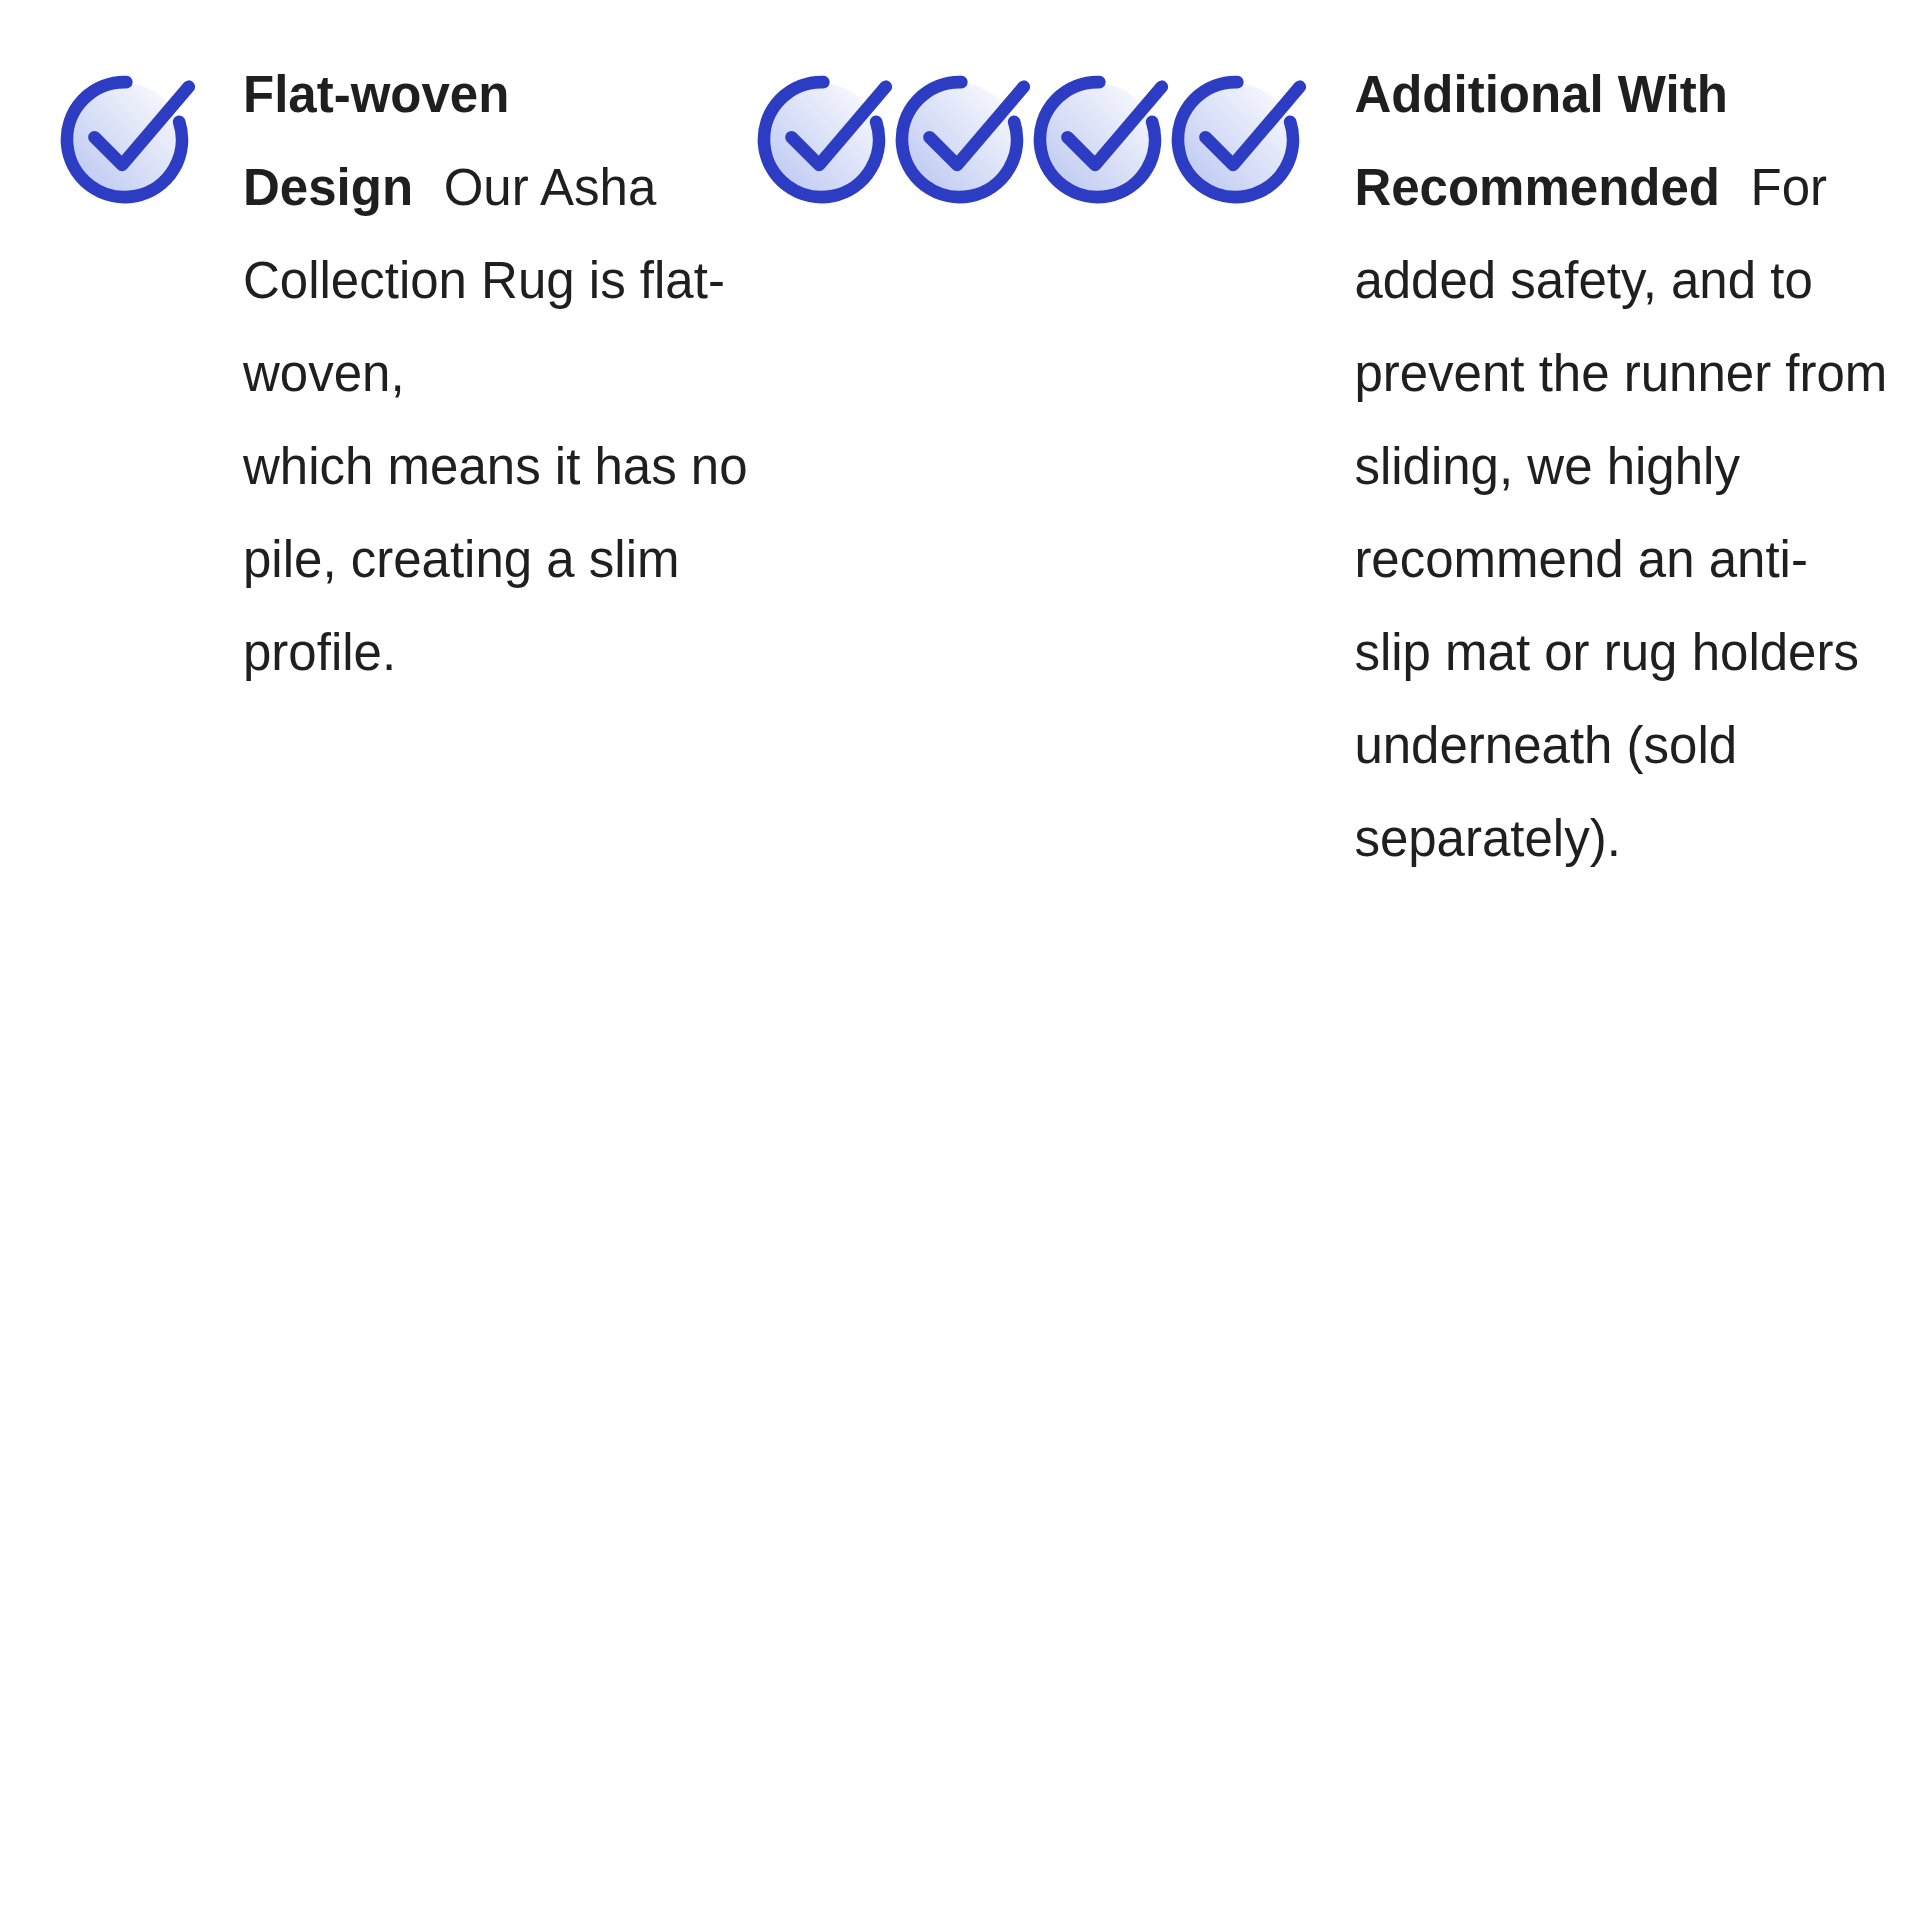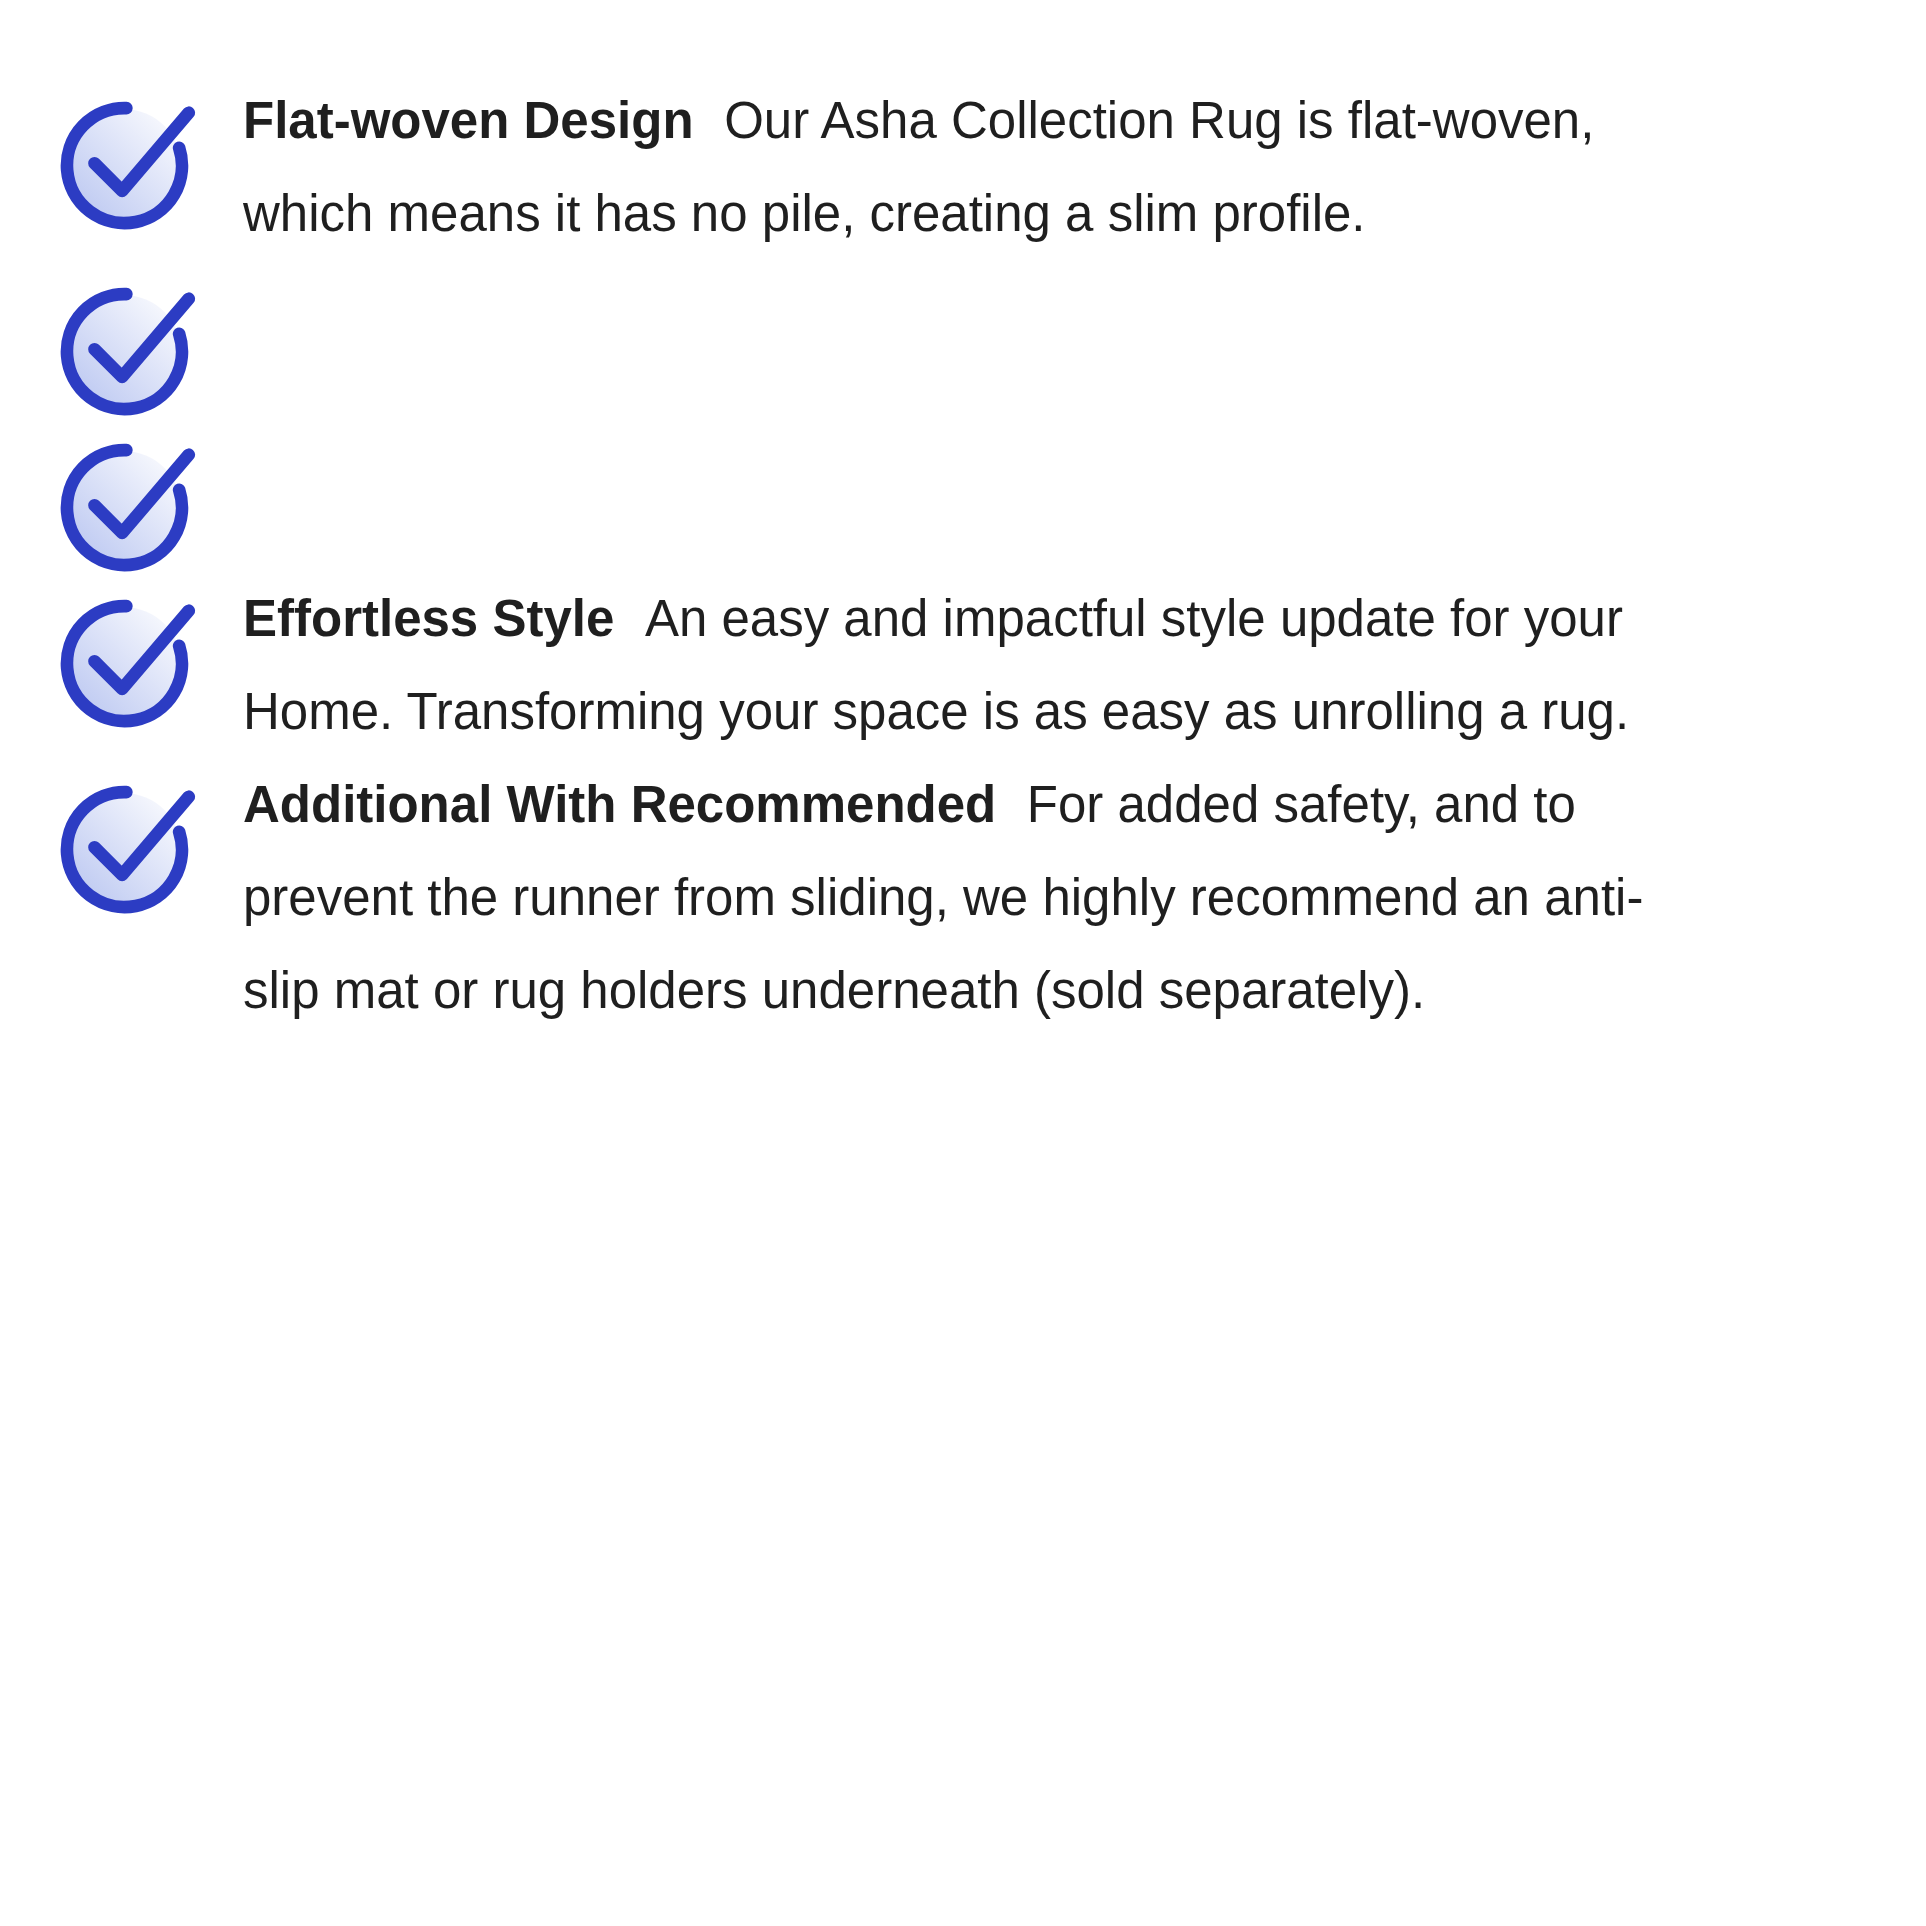--- a/index.html
+++ b/index.html
@@ -9,23 +9,23 @@
   * { box-sizing: border-box; }
   html, body {
     margin: 0;
     padding: 0;
     width: 1926px;
     height: 1926px;
     background: #ffffff;
     font-family: "Liberation Sans", sans-serif;
   }
   .feature-list {
-    padding: 74px 35px 0 60px;
+    padding: 48px 35px 0 60px;
     display: flex;
-    flex-direction: column;
+    flex-direction: row;
   }
   .feature {
     display: flex;
     align-items: flex-start;
   }
   .icon {
     width: 138px;
     height: 138px;
     flex: 0 0 auto;
     margin-top: 18px;
@@ -94,22 +94,20 @@
       <path class="check" d="M30 62 L54 86 L112 18"></path>
     </svg>
   </div>
 
   <div class="feature">
     <svg class="icon" viewBox="0 0 120 120">
       <circle cx="56" cy="64" r="49" fill="url(#icon-gradient)"></circle>
       <path class="ring" d="M57.7 14 A50 50 0 1 0 103.6 48.5"></path>
       <path class="check" d="M30 62 L54 86 L112 18"></path>
     </svg>
-    <p class="feature-text"><span class="feature-title">Effortless Style</span><span class="feature-desc">An easy and impactful style update for your
-Home. Transforming your space is as easy as unrolling a rug.</span></p>
   </div>
 
   <div class="feature">
     <svg class="icon" viewBox="0 0 120 120">
       <circle cx="56" cy="64" r="49" fill="url(#icon-gradient)"></circle>
       <path class="ring" d="M57.7 14 A50 50 0 1 0 103.6 48.5"></path>
       <path class="check" d="M30 62 L54 86 L112 18"></path>
     </svg>
     <p class="feature-text"><span class="feature-title">Additional With Recommended</span><span class="feature-desc">For added safety, and to
 prevent the runner from sliding, we highly recommend an anti-

